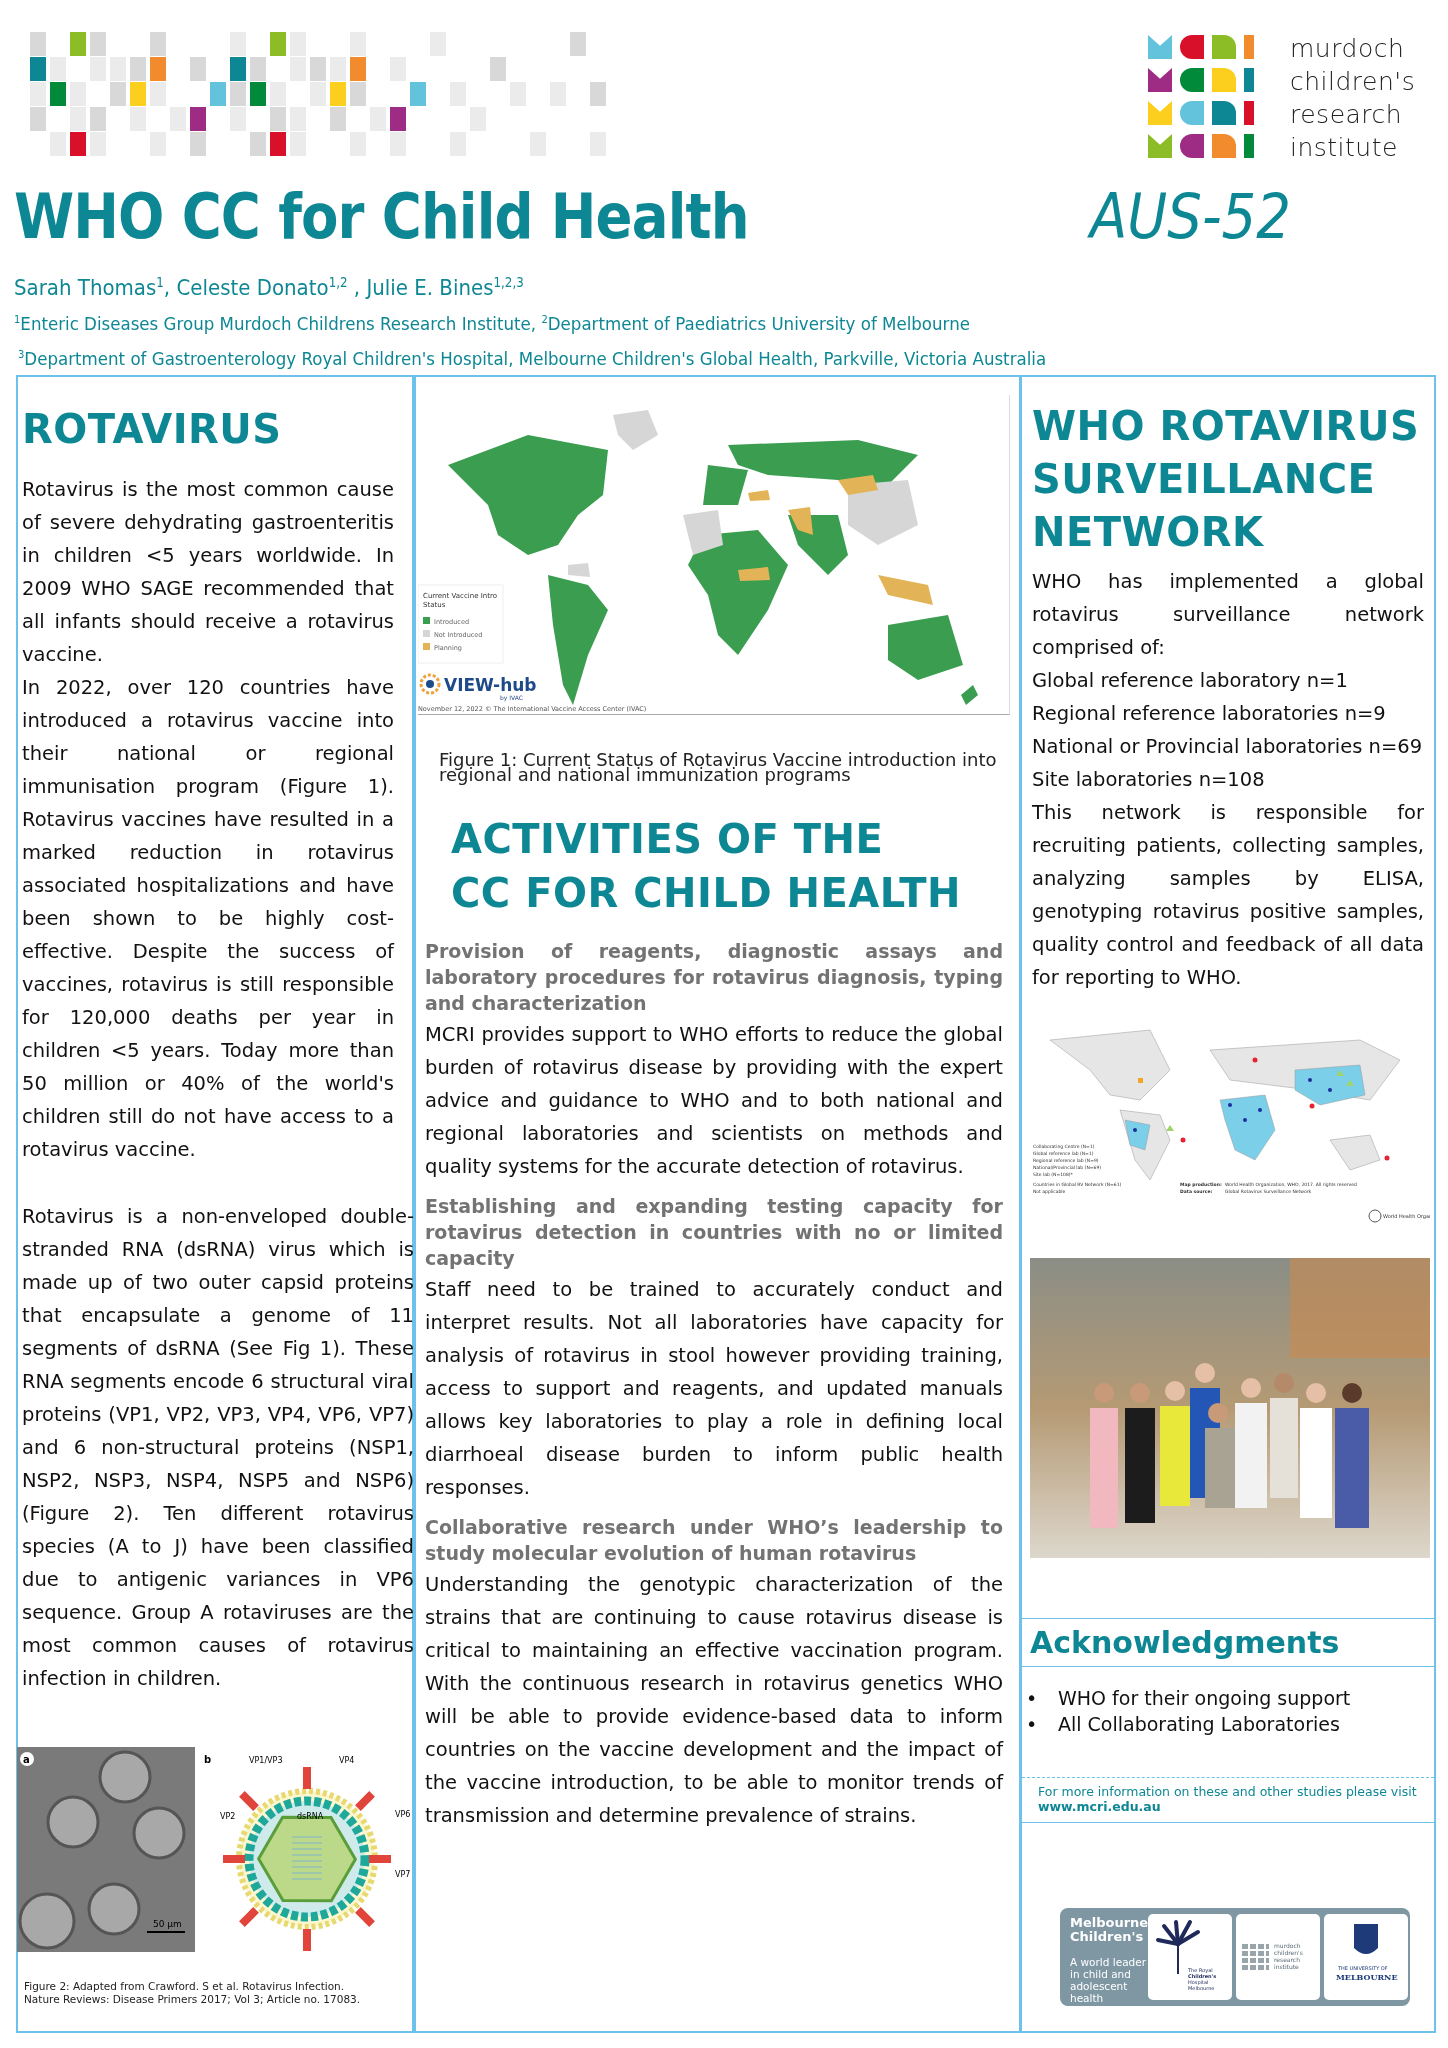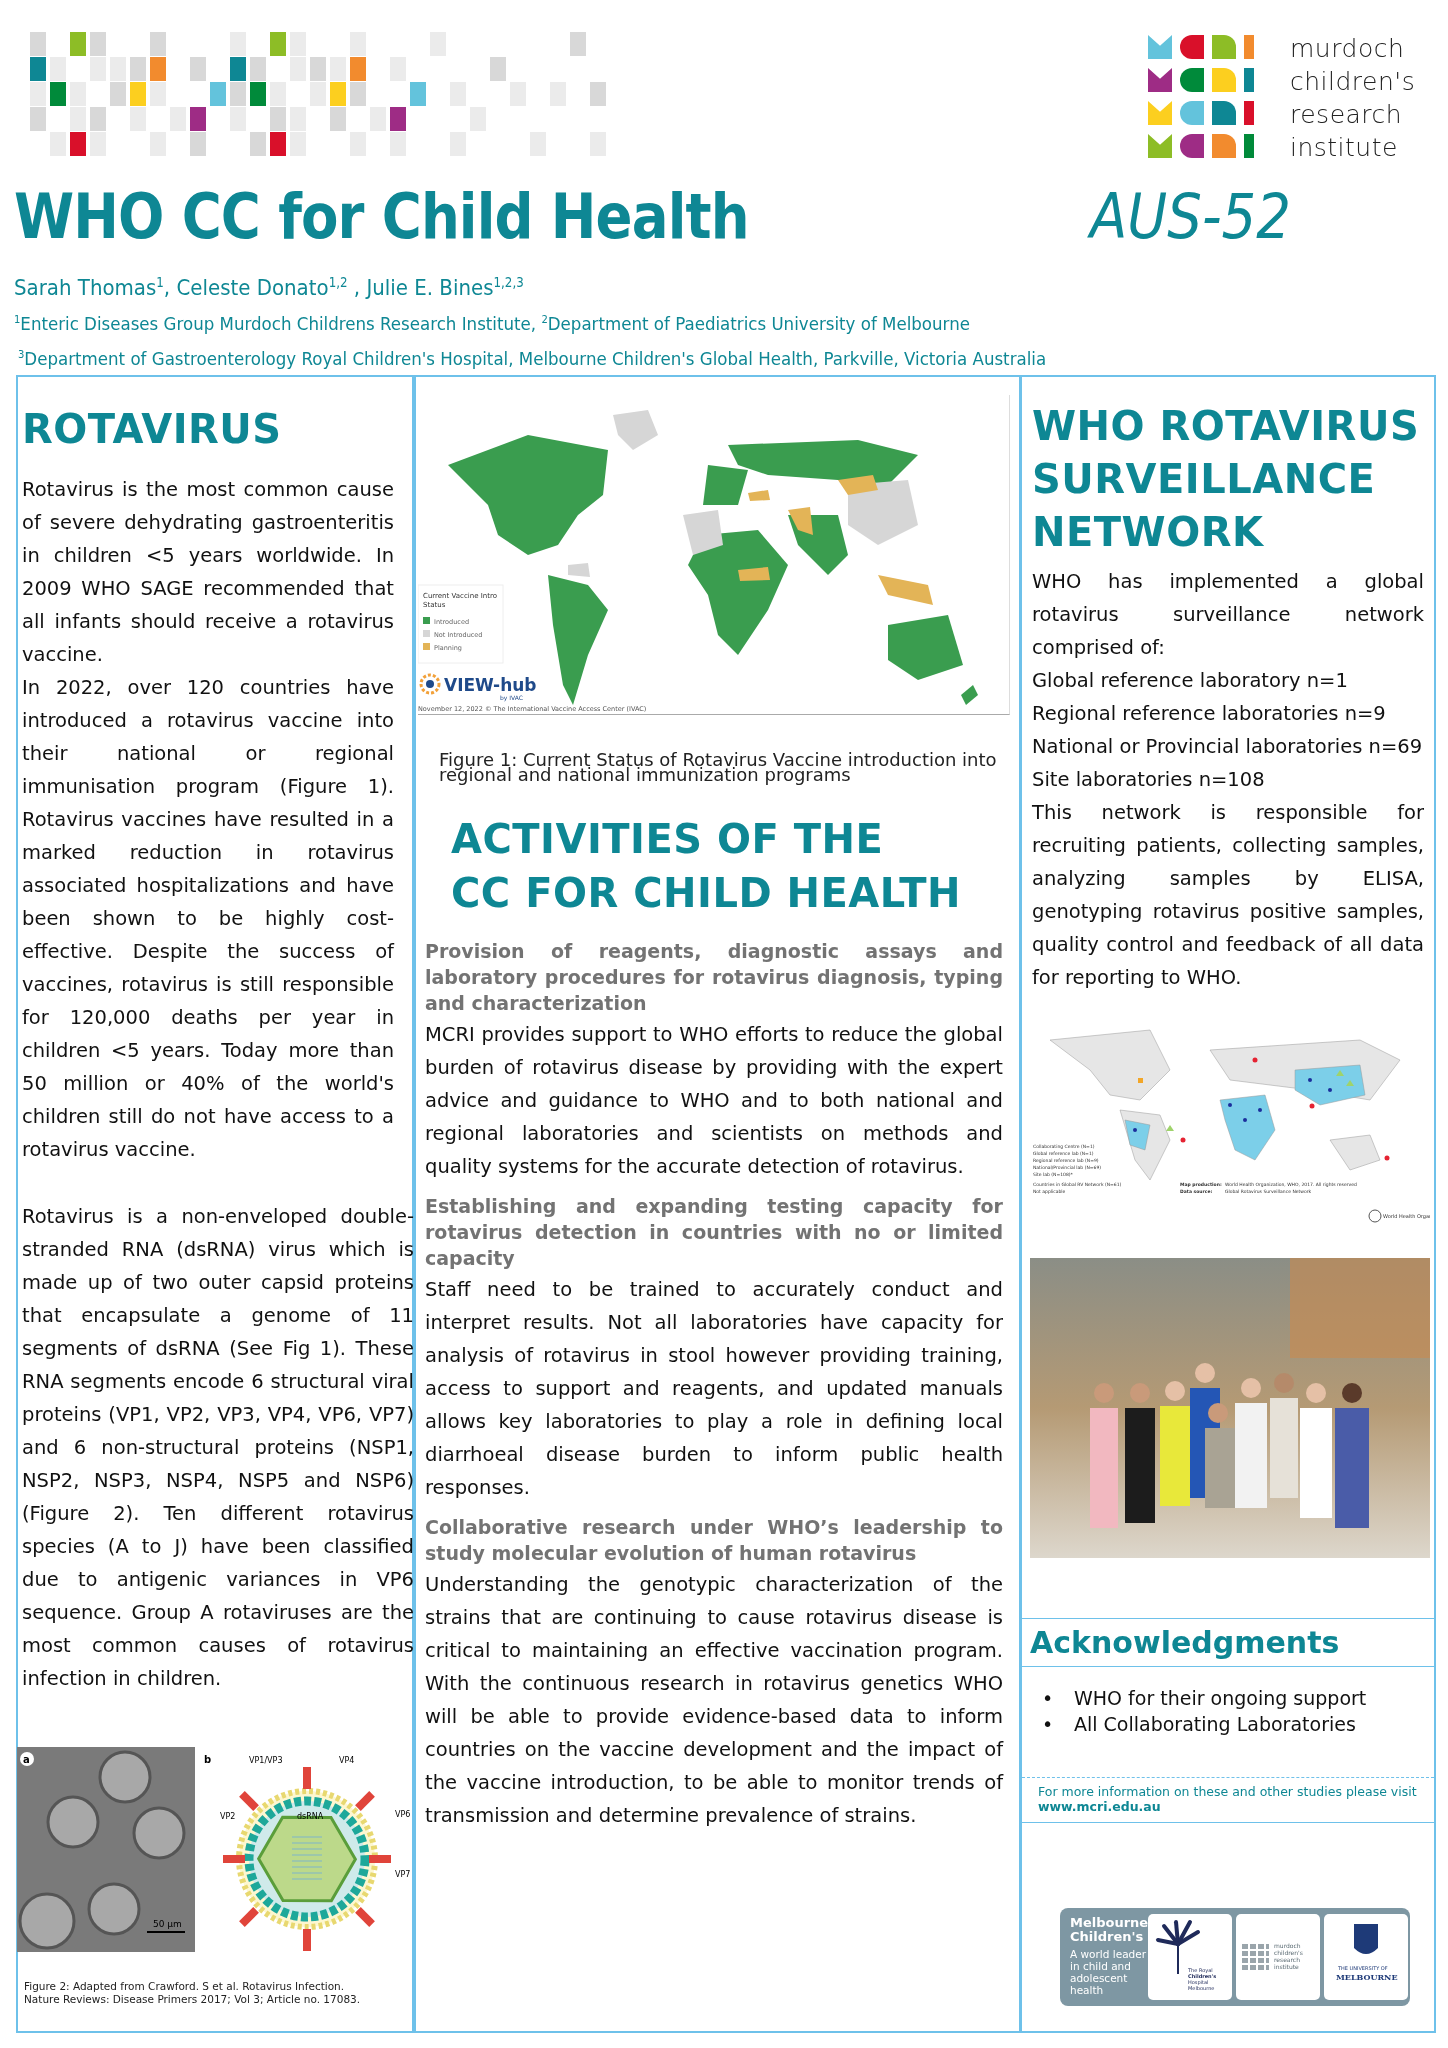--- a/index.html
+++ b/index.html
@@ -36,21 +36,21 @@
   #act-h { position: absolute; left: 425px; top: 812px; margin-left: 26px; }
   #act-body { position: absolute; left: 425px; top: 938px; width: 578px; }
   #act-body .subh { margin-bottom: 2px; }
   #act-body .body { margin-bottom: 10px; }
   #surv-h { position: absolute; left: 1032px; top: 400px; line-height: 53px; }
   #surv-body { position: absolute; left: 1032px; top: 565px; width: 392px; }
   #map2 { position: absolute; left: 1030px; top: 1010px; width: 400px; height: 220px; }
   #photo { position: absolute; left: 1030px; top: 1258px; width: 400px; height: 300px; }
   #ack-box { position: absolute; left: 1022px; top: 1618px; width: 412px; }
   #ack-h { font-size: 30px; font-weight: bold; color: #0e8794; padding: 6px 8px; border-top: 1px solid #6ec1ea; border-bottom: 1px solid #6ec1ea; }
-  #ack-list { list-style: none; padding: 18px 0 0 20px; height: 110px; }
+  #ack-list { list-style: none; padding: 18px 0 0 4px; height: 110px; }
   #ack-list li { font-size: 19px; line-height: 26px; }
   #ack-list li span.b { display: inline-block; width: 32px; }
   #more { border-top: 1px dashed #6ec1ea; border-bottom: 1px solid #6ec1ea; padding: 6px 16px 8px; font-size: 12.5px; color: #0e8794; line-height: 15px; }
   #more .url { font-weight: bold; color: #0e8794; }
   #partners { position: absolute; left: 1060px; top: 1908px; width: 350px; height: 98px; background: #7e97a3; border-radius: 8px; }
   #partners .mc { position: absolute; left: 10px; top: 8px; color: #fff; font-size: 12.5px; line-height: 14px; }
   #partners .mc b { font-size: 13px; }
   #partners .box { position: absolute; top: 6px; width: 84px; height: 86px; background: #fff; border-radius: 5px; }
 </style>
 </head>
@@ -396,21 +396,21 @@
   <div id="more">
     <div>For more information on these and other studies please visit</div>
     <div class="url">www.mcri.edu.au</div>
   </div>
 </div>
 
 <div id="partners">
   <div class="mc">
     <b>Melbourne</b><br>
     <b>Children's</b>
-    <div style="width:78px;margin-top:4px;font-size:10.5px;line-height:12px">A world leader in child and adolescent health</div>
+    <div style="width:78px;margin-top:12px;font-size:10.5px;line-height:12px">A world leader in child and adolescent health</div>
   </div>
   <div class="box" style="left:88px">
     <svg width="84" height="86" viewBox="0 0 84 86">
       <g stroke="#1f2a5a" stroke-width="4" stroke-linecap="round">
         <line x1="30" y1="30" x2="16" y2="12"></line>
           <line x1="30" y1="30" x2="28" y2="8"></line>
           <line x1="30" y1="30" x2="42" y2="8"></line>
           <line x1="30" y1="30" x2="50" y2="18"></line>
           <line x1="30" y1="30" x2="10" y2="26"></line>
       </g>

